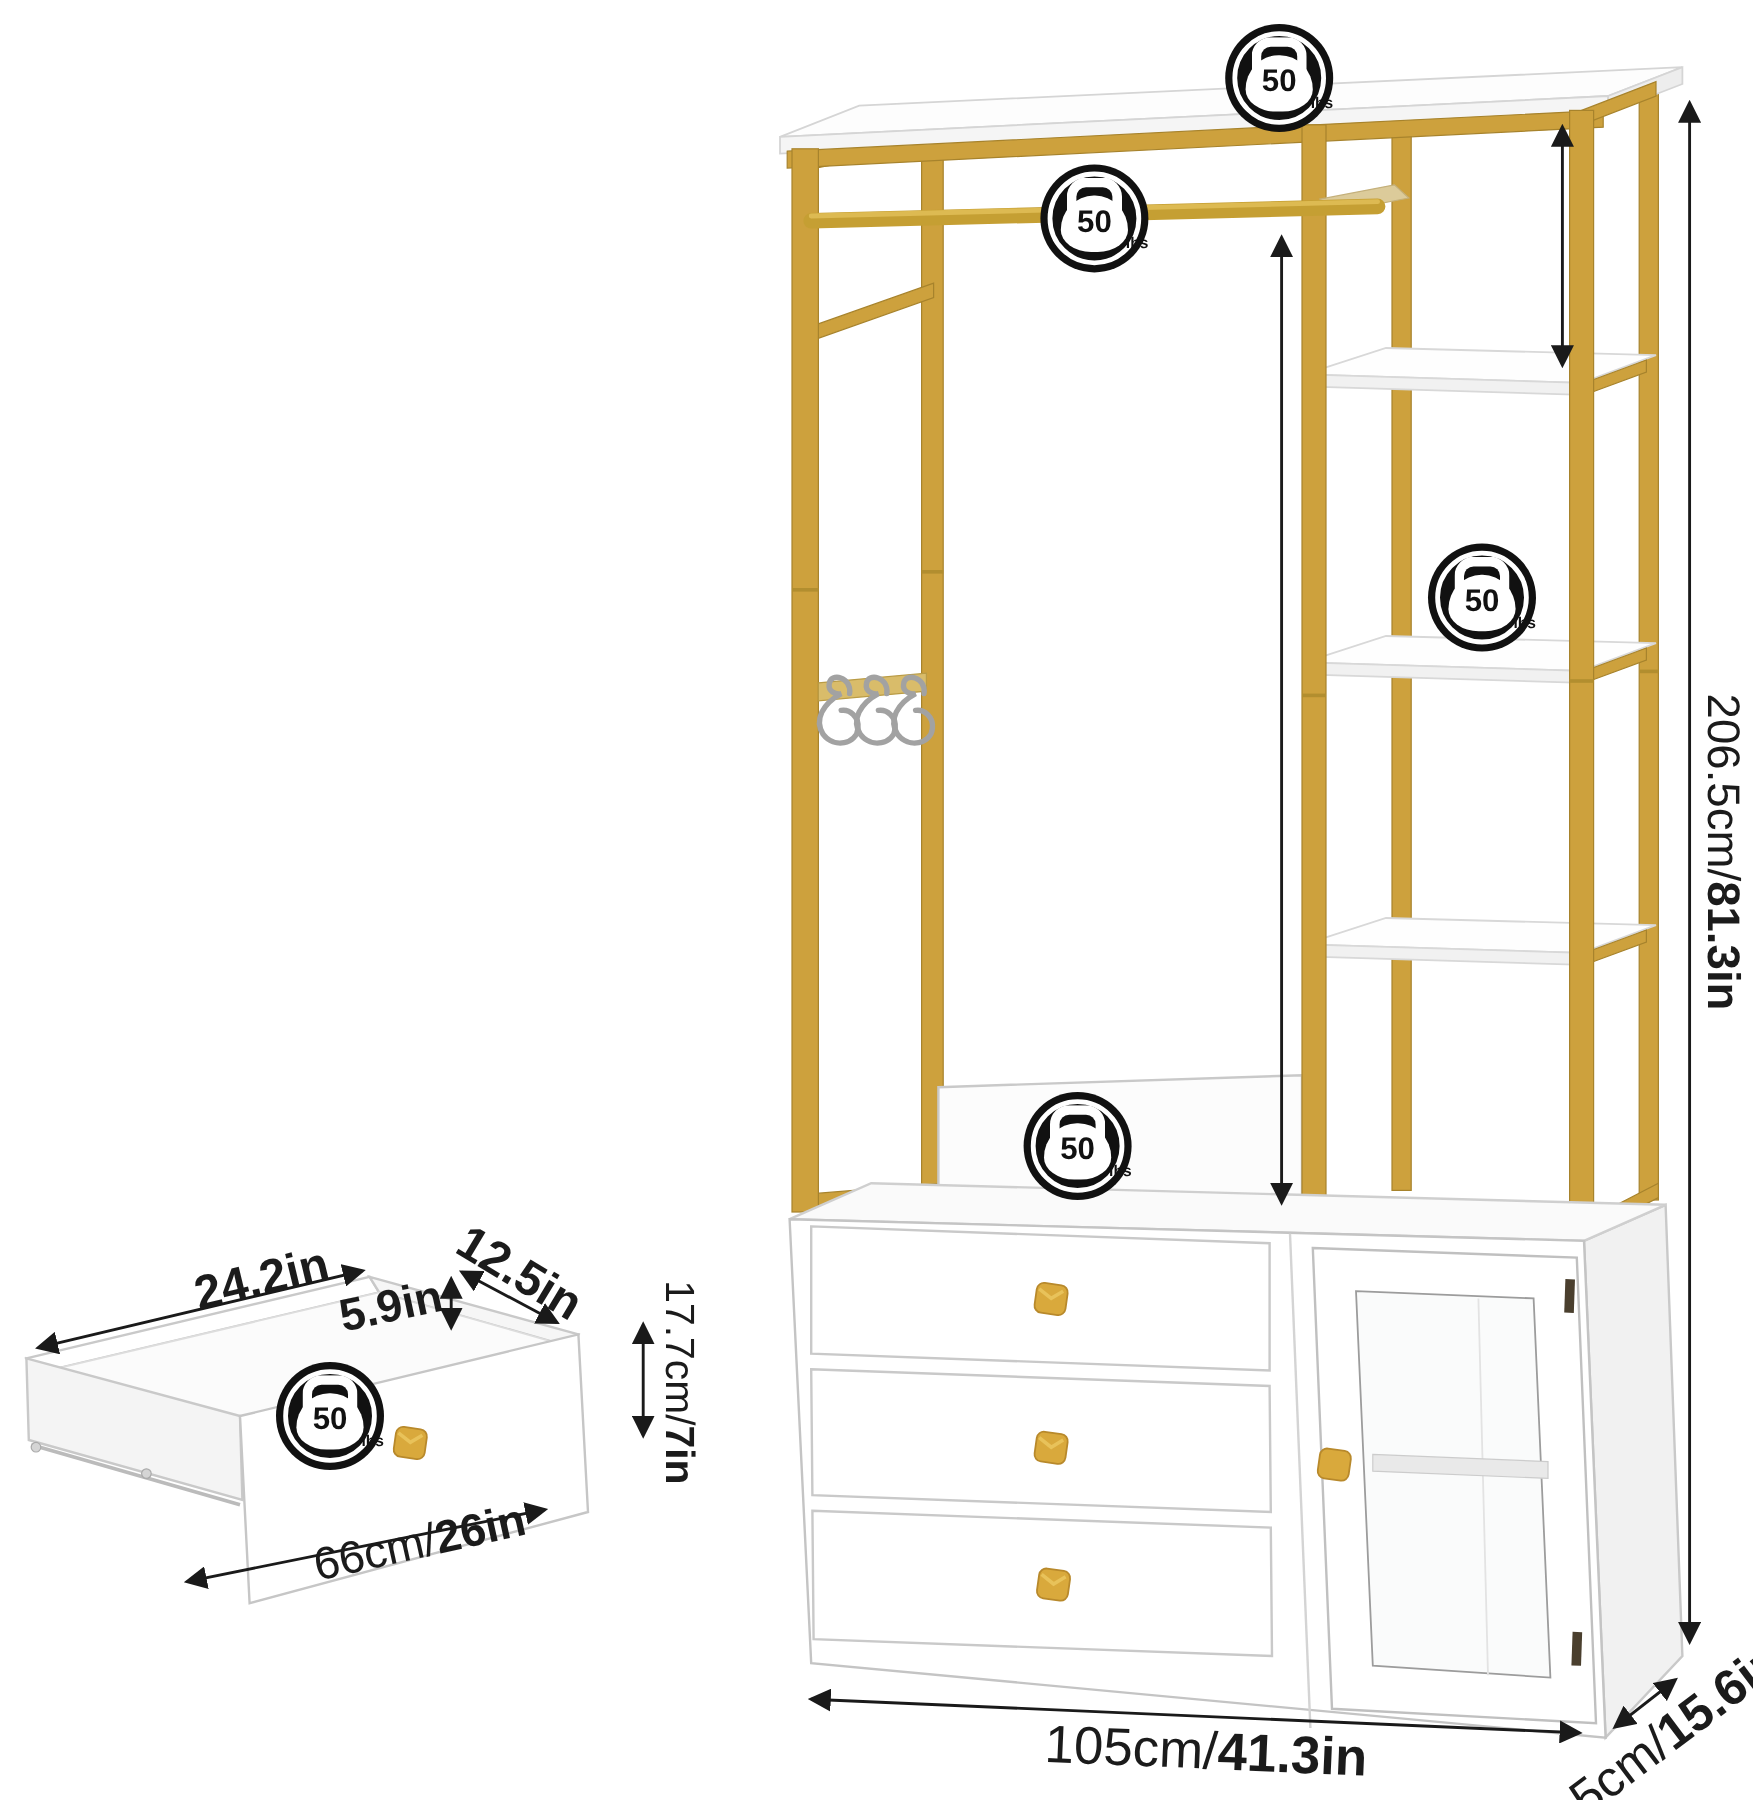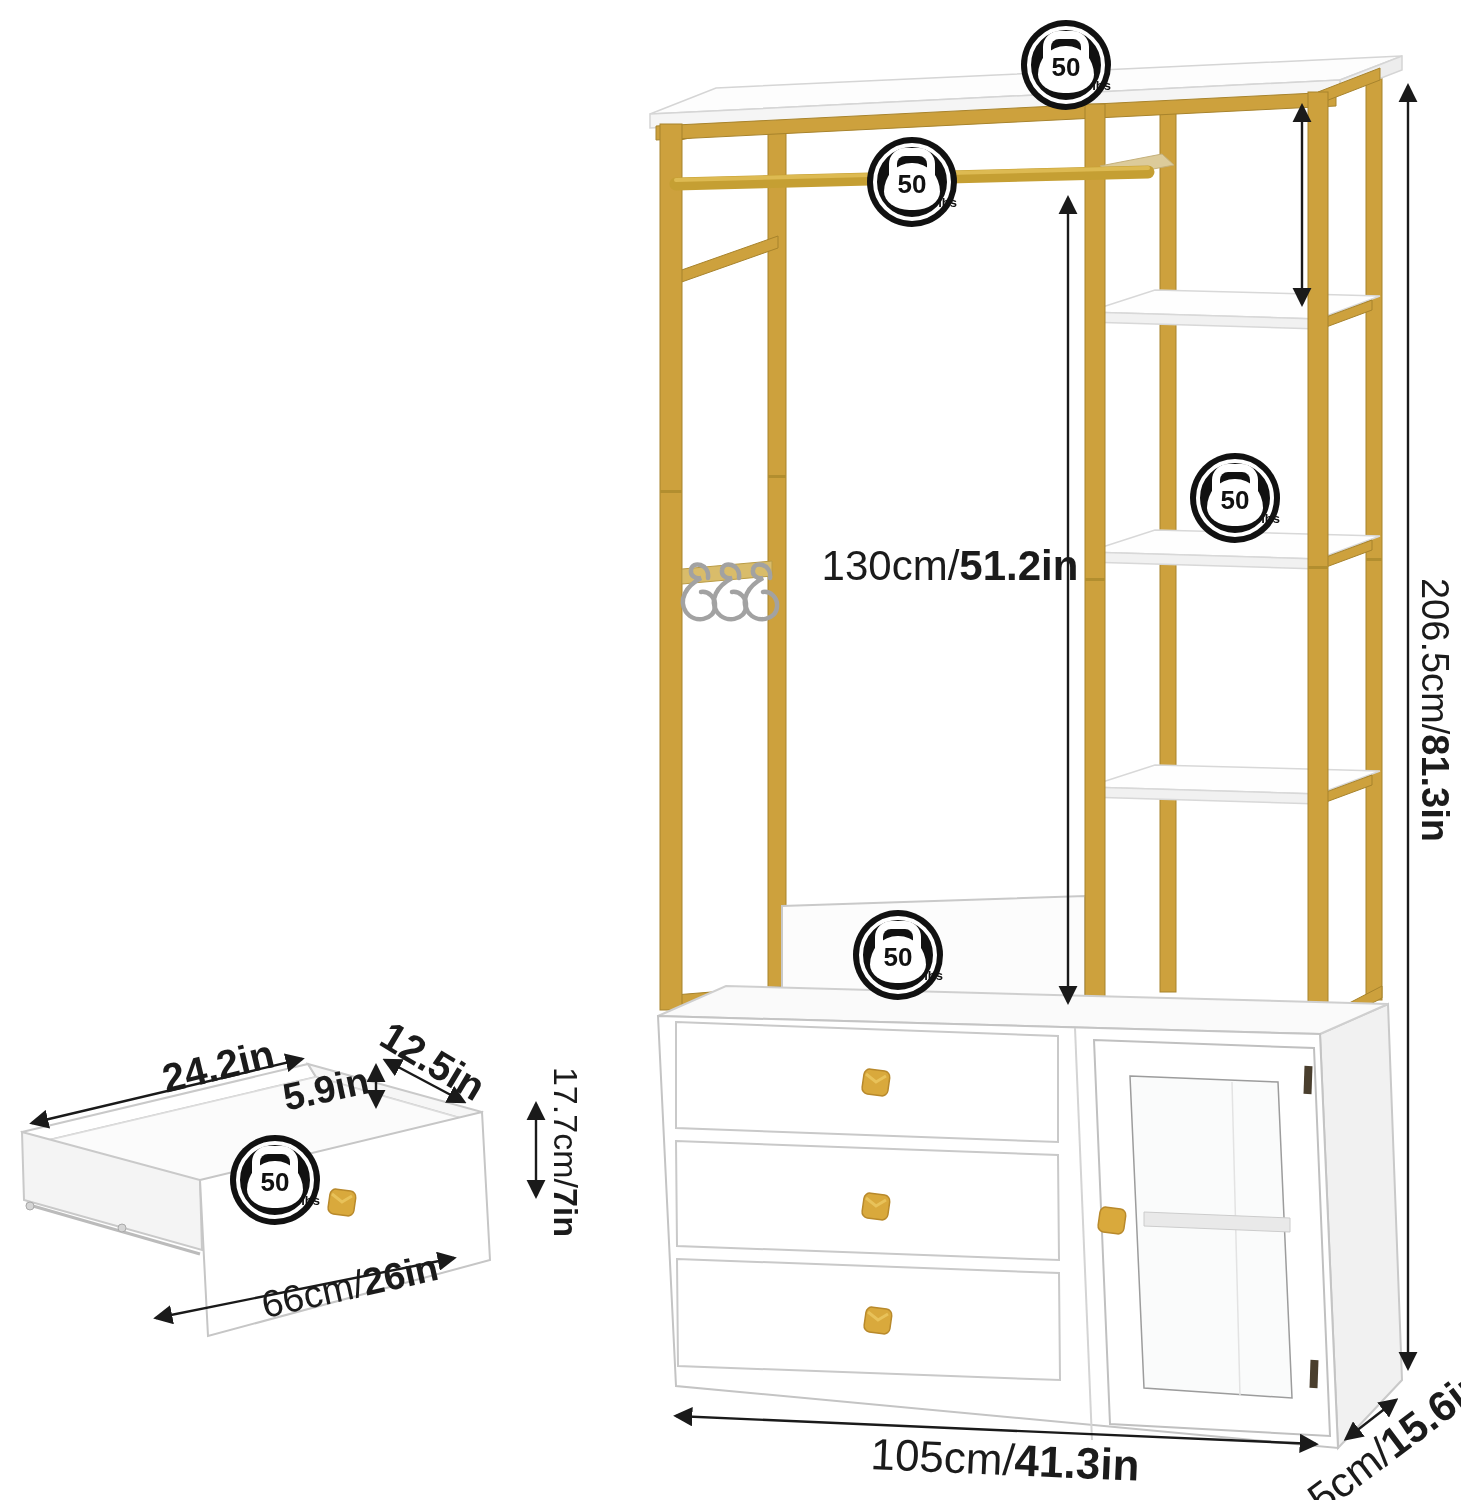--- a/index.html
+++ b/index.html
@@ -215,23 +215,20 @@
   </div>
   <div class="badge" style="left:230px;top:1115px;">
     <div class="ring"></div>
     <div class="kb-handle"></div>
     <div class="kb-body"></div>
     <div class="v">50</div>
     <div class="u">lbs</div>
   </div>
 
 
-  <div class="dim" style="left:950px;top:546px;font-size:42px;">
-    <span class="cm">130cm/</span><span class="in">51.2in</span>
-  </div>
 
   <div class="dim" style="left:1434px;top:690px;font-size:38px;transform:translate(-50%,-50%) rotate(90deg);">
     <span class="cm">206.5cm/</span><span class="in">81.3in</span>
   </div>
 
   <div class="dim" style="left:1005px;top:1440px;font-size:44px;transform:translate(-50%,-50%) rotate(2.5deg);">
     <span class="cm">105cm/</span><span class="in">41.3in</span>
   </div>
 
   <div class="dim" style="left:1374px;top:1438px;font-size:42px;transform:translate(-50%,-50%) rotate(-37deg);">

